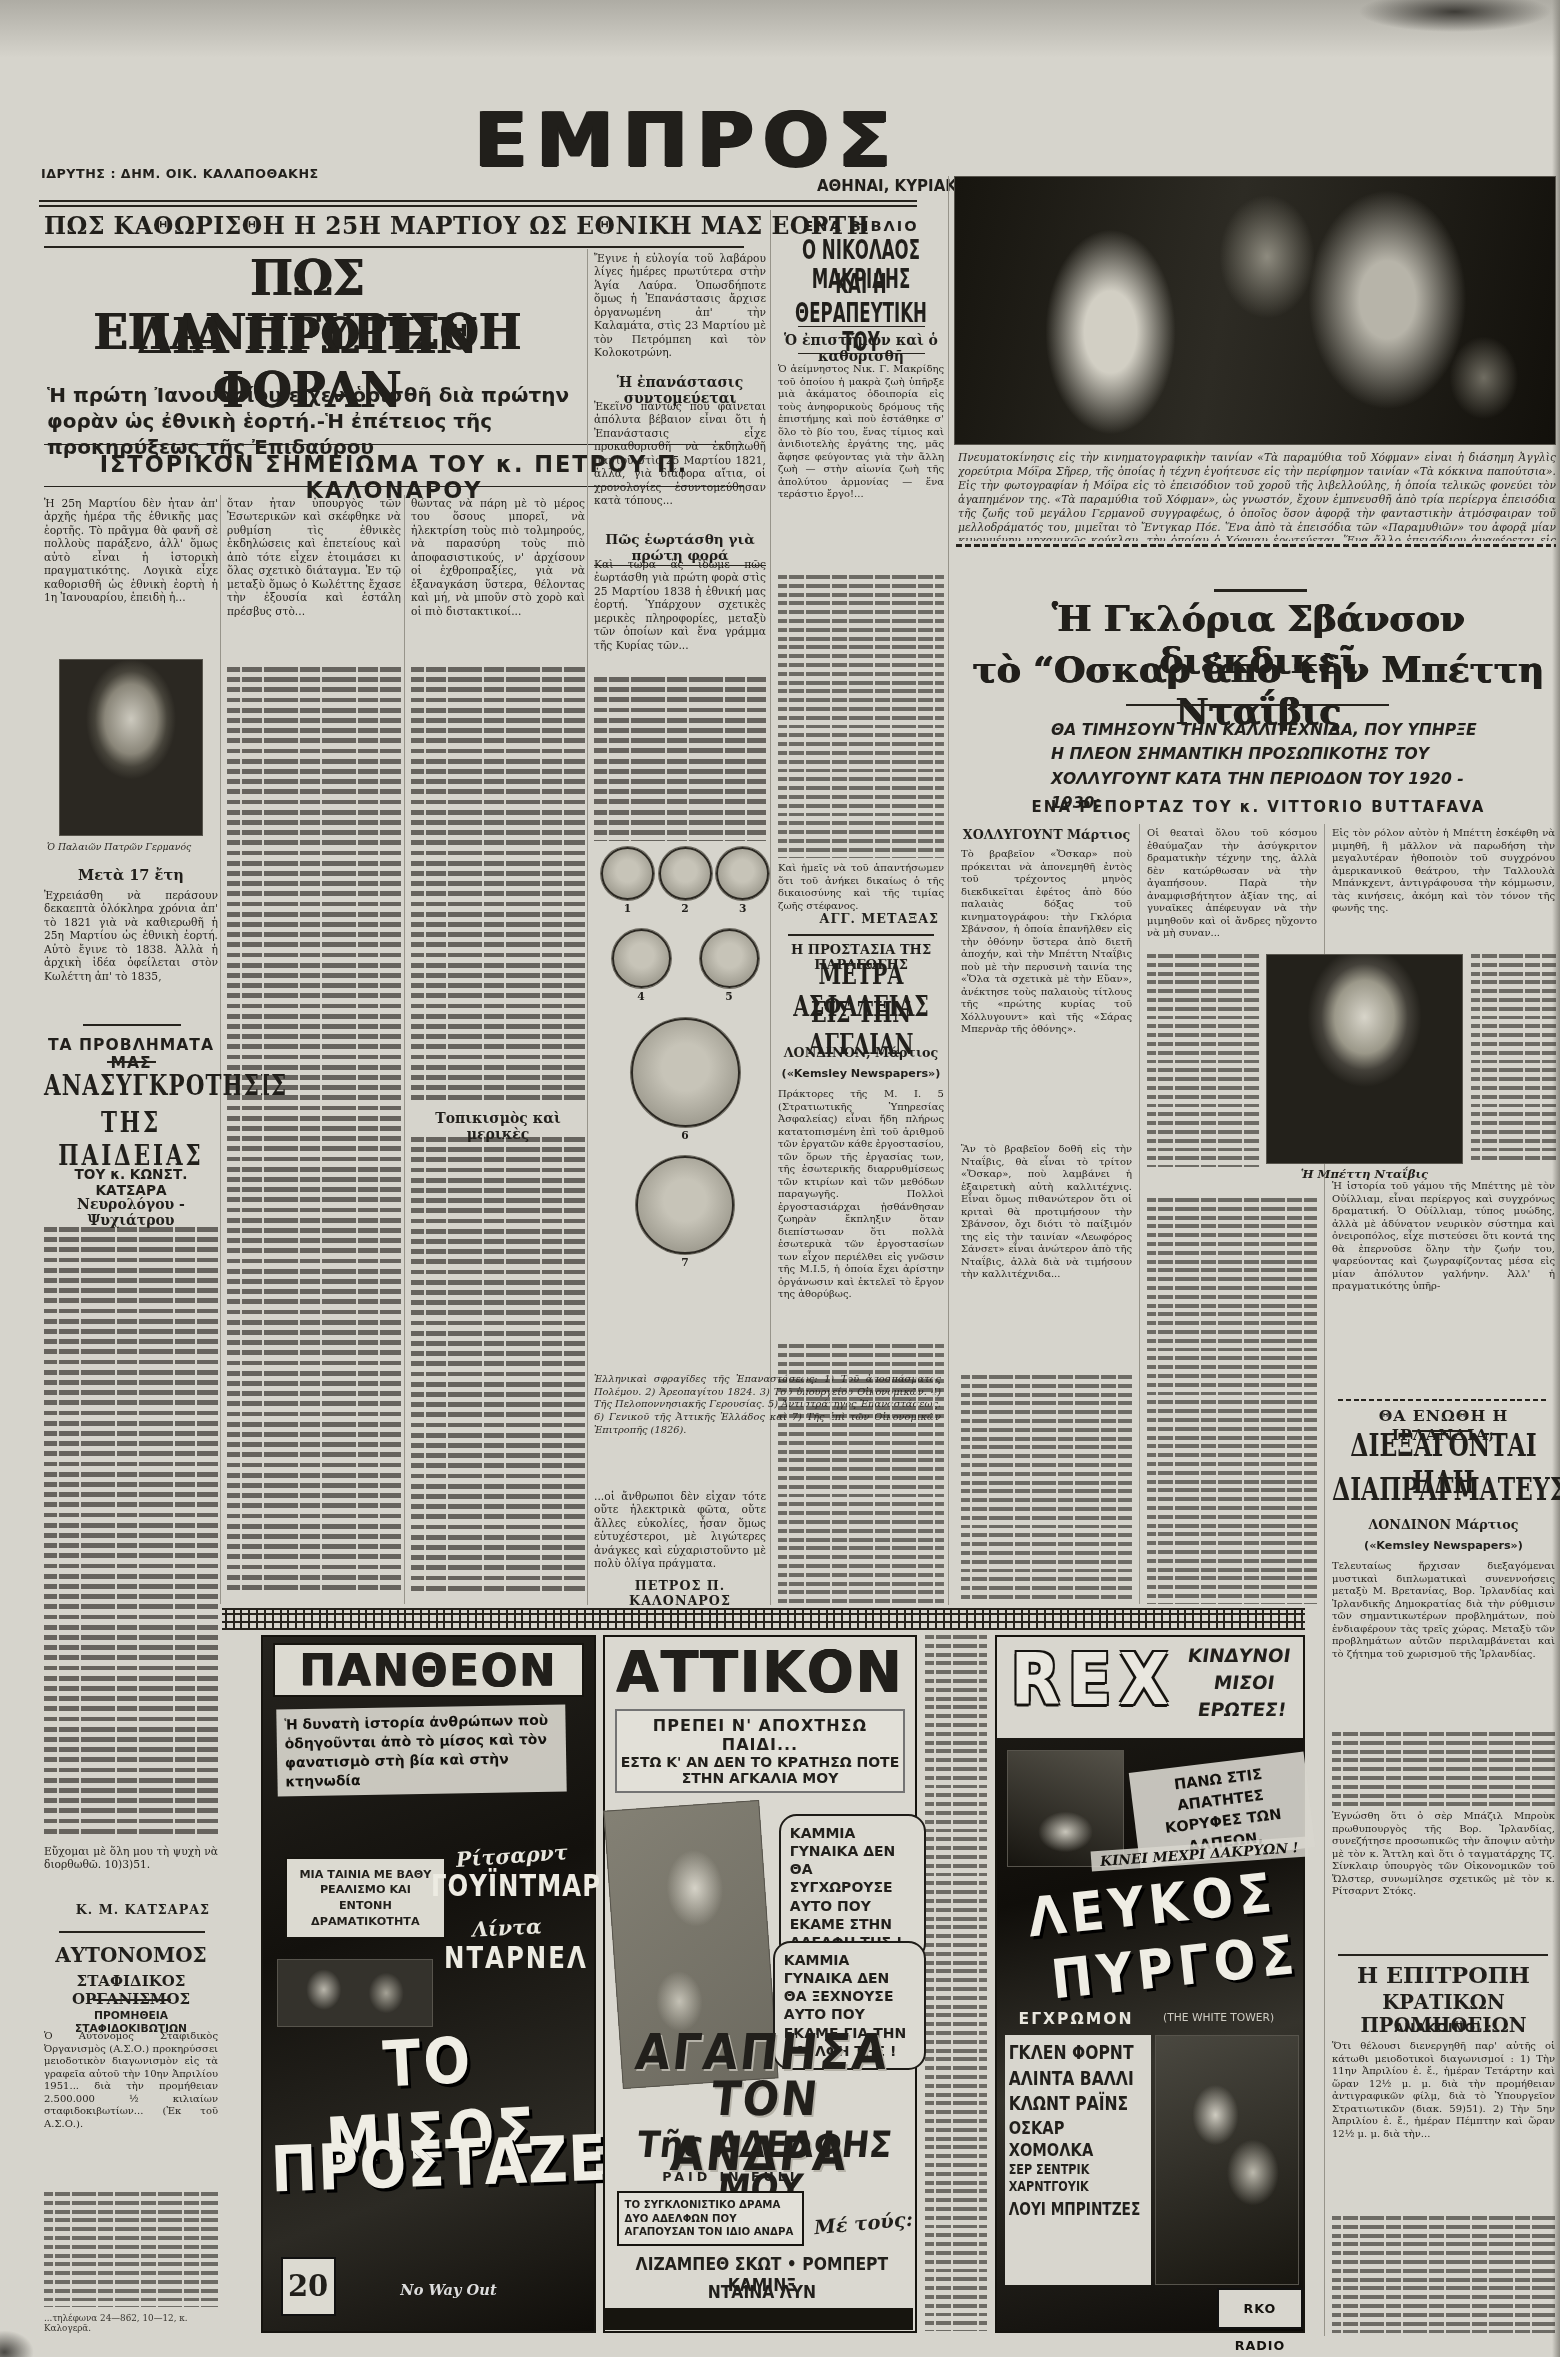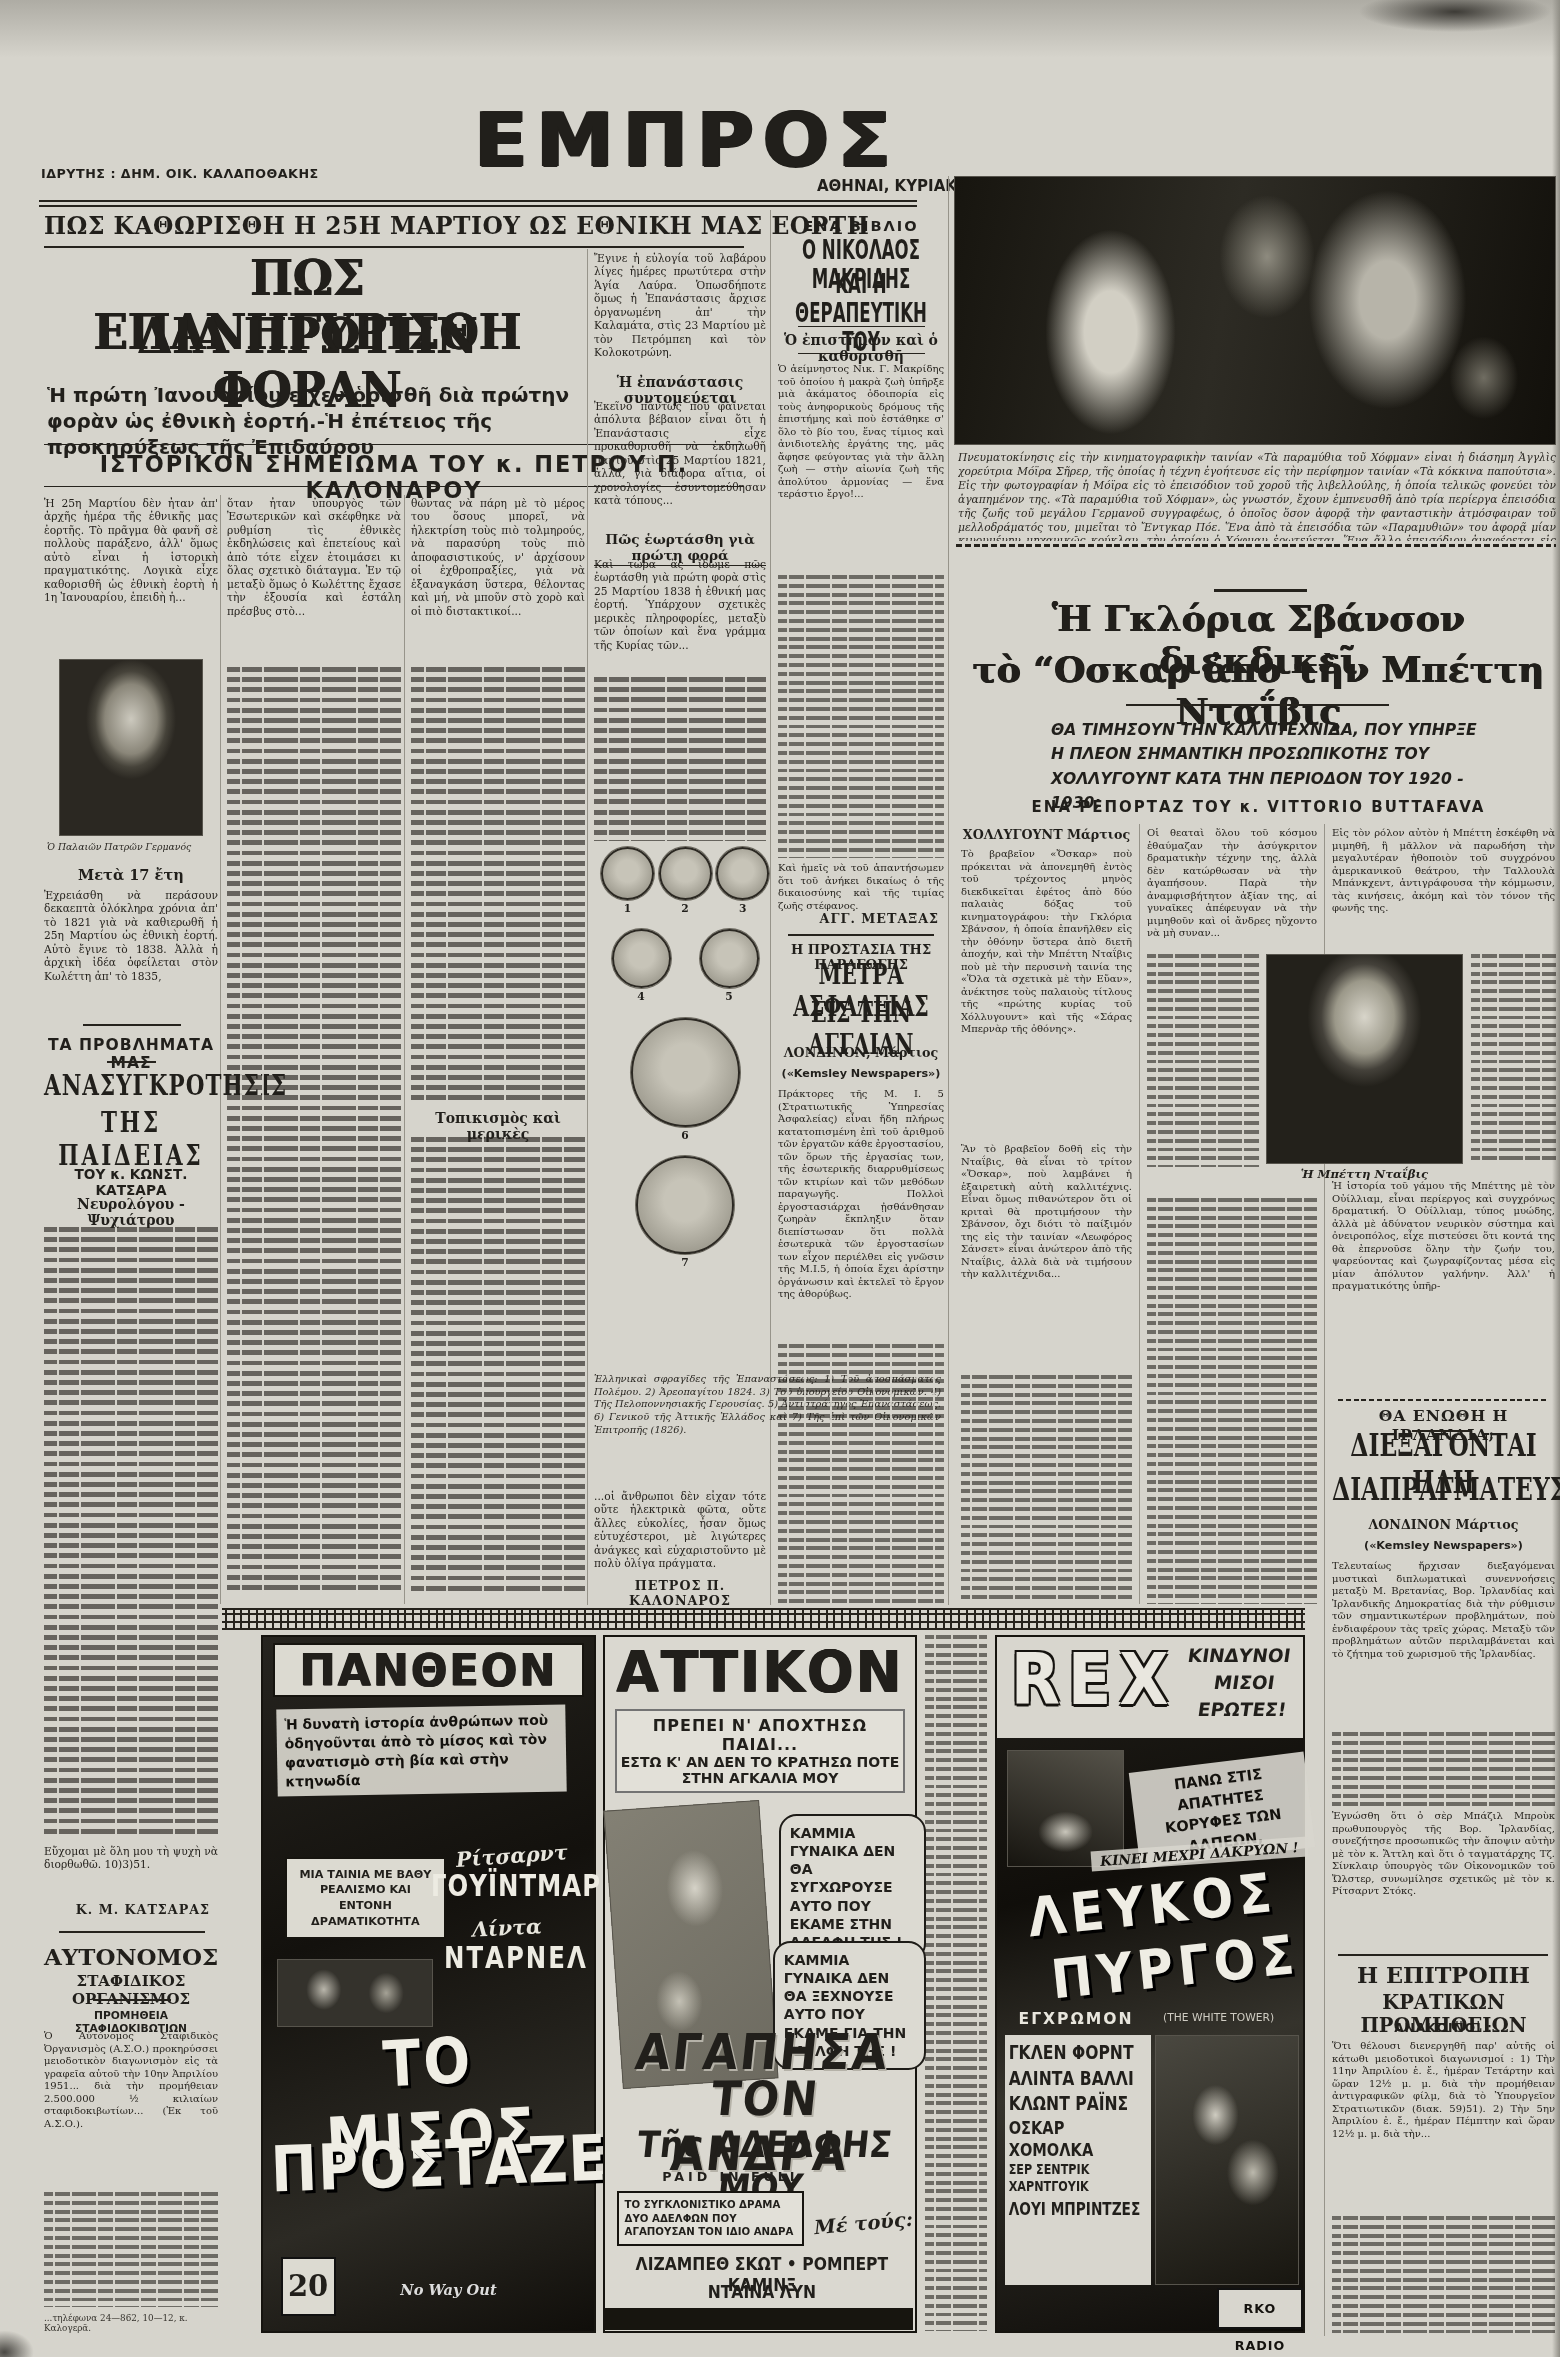--- a/index.html
+++ b/index.html
@@ -90,21 +90,21 @@
   </div>
   <div class="abs sans b ctr" style="left:44px;top:1166px;width:174px;font-size:13.7px;">ΤΟΥ κ. ΚΩΝΣΤ. ΚΑΤΣΑΡΑ</div>
   <div class="abs b ctr" style="left:44px;top:1196px;width:174px;font-size:14px;">Νευρολόγου - Ψυχιάτρου</div>
   <div class="gl" style="left:44px;top:1227px;width:174px;height:612px;"></div>
   <div class="abs sn" style="left:44px;top:1845px;width:174px;height:57px;overflow:hidden;">
     <span>Εὔχομαι μὲ ὅλη μου τὴ ψυχὴ νὰ διορθωθῶ.</span>
     <span>10)3)51.</span>
   </div>
   <div class="abs b rt" style="left:44px;top:1902px;width:166px;font-size:12.7px;letter-spacing:1px;">Κ. Μ. ΚΑΤΣΑΡΑΣ</div>
   <div class="hr" style="left:59px;top:1931px;width:146px;height:2px;"></div>
-  <div class="abs b ctr" style="left:44px;top:1943px;width:174px;font-size:23px;">ΑΥΤΟΝΟΜΟΣ</div>
+  <div class="abs b ctr" style="left:44px;top:1943px;width:174px;font-size:20px;">ΑΥΤΟΝΟΜΟΣ</div>
   <div class="abs b ctr" style="left:44px;top:1972px;width:174px;font-size:15px;">ΣΤΑΦΙΔΙΚΟΣ ΟΡΓΑΝΙΣΜΟΣ</div>
   <div class="hr" style="left:93px;top:1999px;width:78px;height:2px;"></div>
   <div class="abs sans b ctr" style="left:44px;top:2009px;width:174px;font-size:10.7px;">ΠΡΟΜΗΘΕΙΑ ΣΤΑΦΙΔΟΚΙΒΩΤΙΩΝ</div>
   <div class="abs sn2" style="left:44px;top:2030px;width:174px;height:156px;overflow:hidden;">Ὁ Αὐτόνομος Σταφιδικὸς Ὀργανισμὸς (Α.Σ.Ο.) προκηρύσσει μειοδοτικὸν διαγωνισμὸν εἰς τὰ γραφεῖα αὐτοῦ τὴν 10ην Ἀπριλίου 1951... διὰ τὴν προμήθειαν 2.500.000 ½ κιλιαίων σταφιδοκιβωτίων... (Ἐκ τοῦ Α.Σ.Ο.).</div>
   <div class="gl fine" style="left:44px;top:2192px;width:174px;height:115px;"></div>
   <div class="abs" style="left:44px;top:2313px;width:174px;font-size:8.8px;color:#35322c;">...τηλέφωνα 24—862, 10—12, κ. Καλογερᾶ.</div>
 
   <div class="abs sn" style="left:227px;top:497px;width:174px;height:164px;overflow:hidden;">ὅταν ἦταν ὑπουργὸς τῶν Ἐσωτερικῶν καὶ σκέφθηκε νὰ ρυθμίση τὶς ἐθνικὲς ἐκδηλώσεις καὶ ἐπετείους καὶ ἀπὸ τότε εἶχεν ἑτοιμάσει κι ὅλας σχετικὸ διάταγμα. Ἐν τῷ μεταξὺ ὅμως ὁ Κωλέττης ἔχασε τὴν ἐξουσία καὶ ἐστάλη πρέσβυς στὸ...</div>
   <div class="gl" style="left:227px;top:667px;width:174px;height:928px;"></div>
 

